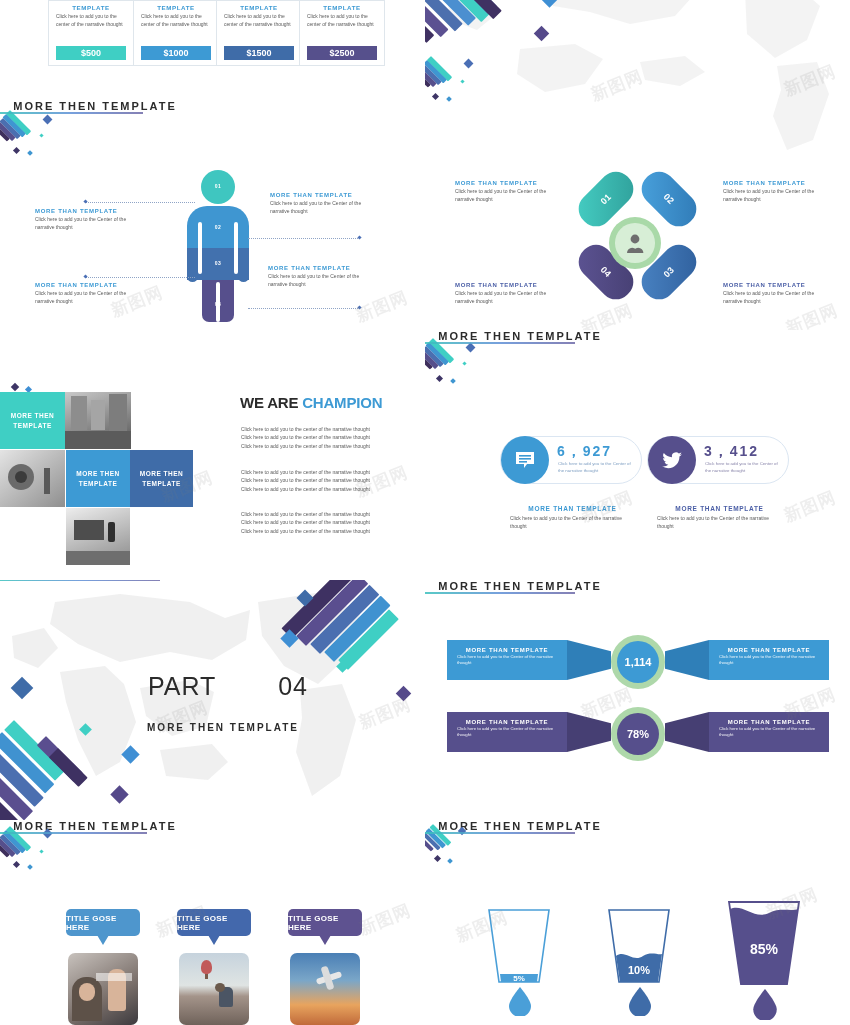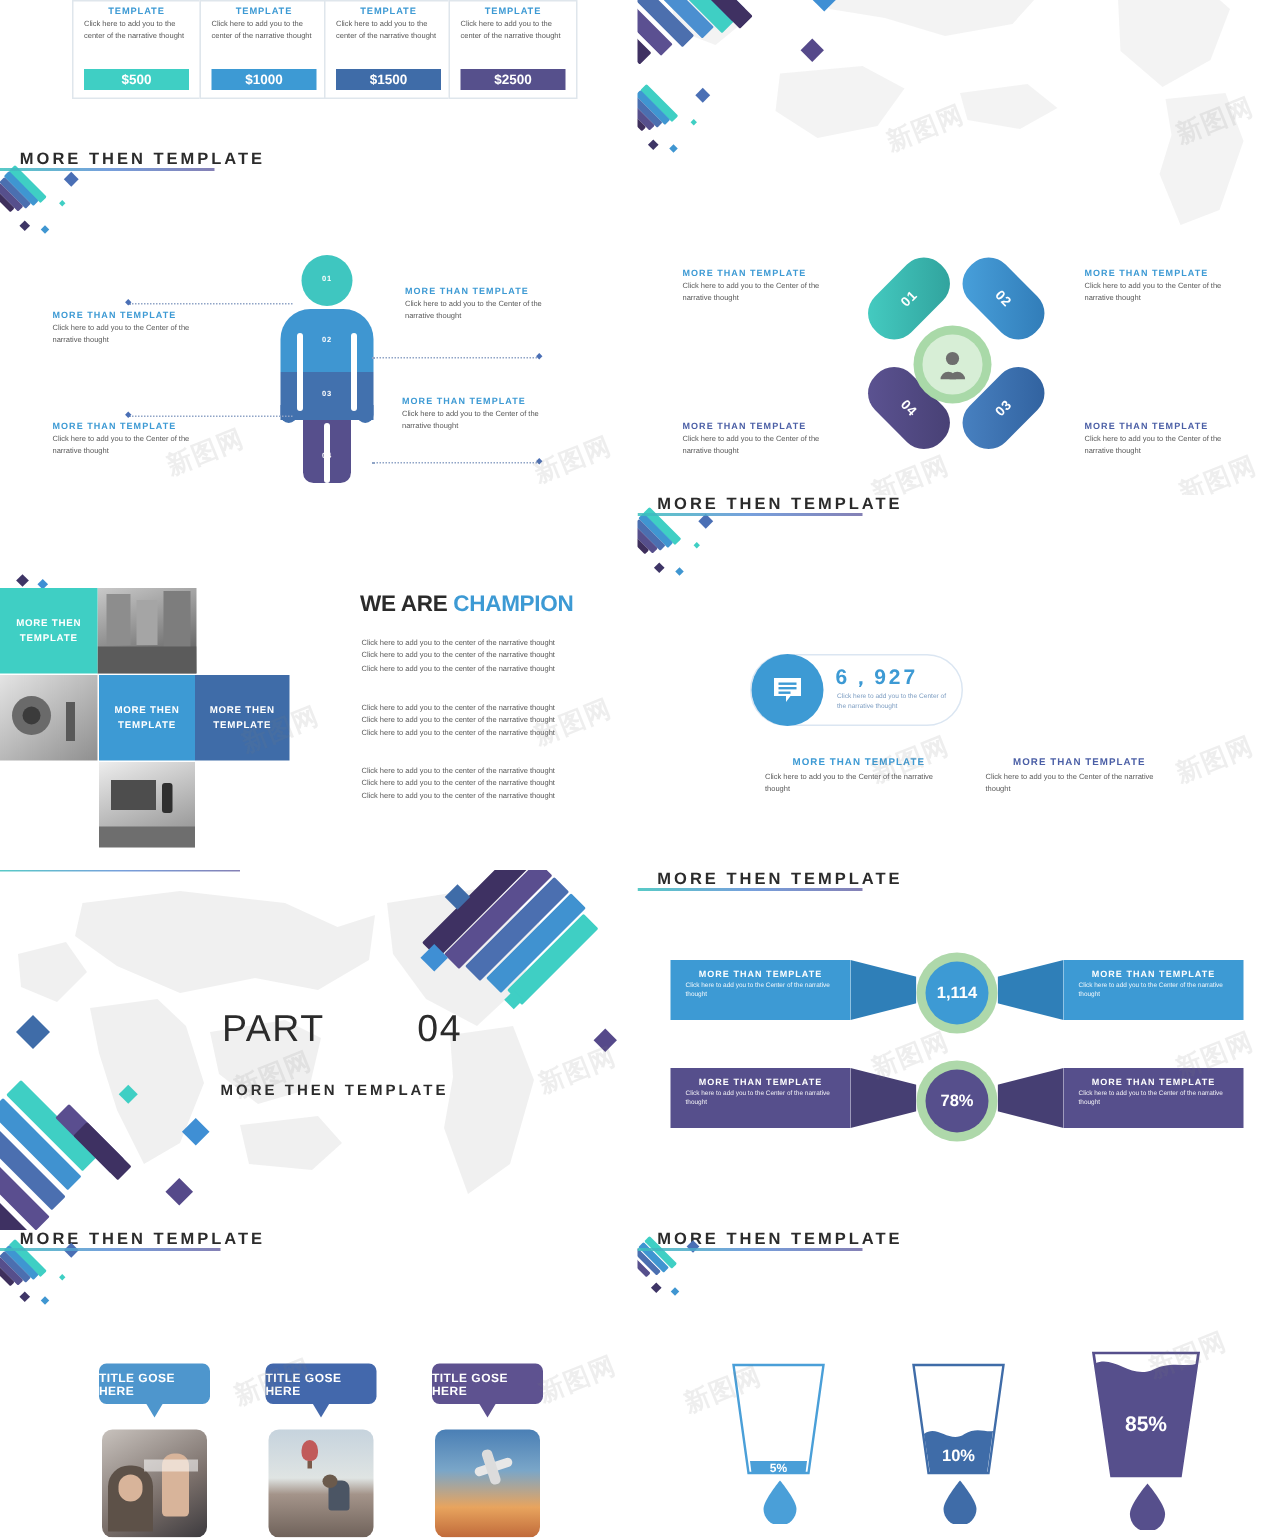--- a/index.html
+++ b/index.html
@@ -353,20 +353,29 @@
       </svg>
     </div>
     <div class="big" style="color:#3d9ad4;">6，927</div>
     <div class="sub" style="color:#7e9ec2;">Click here to add  you to the Center of the  narrative thought</div>
   </div>
   <div style="position:absolute;left:85px;top:175px;width:125px;text-align:left;">
     <div class="h-blue" style="font-size:6.5px;text-align:center;">MORE THAN TEMPLATE</div>
     <div class="body-txt" style="margin-top:2px;">Click here to add  you to the Center of the narrative thought</div>
   </div>
 
+  <div class="pill" style="left:222px;top:106px;width:140px;height:46px;">
+    <div class="circ" style="background:#564f8c;">
+      <svg width="22" height="19" viewBox="0 0 22 19" aria-hidden="true">
+        <path d="M21 3.2a8 8 0 0 1-2.3.64A4 4 0 0 0 20.4 1.6a8 8 0 0 1-2.54.97A4 4 0 0 0 11 6.2a11.3 11.3 0 0 1-8.2-4.16 4 4 0 0 0 1.24 5.33A4 4 0 0 1 2.2 6.9v.05a4 4 0 0 0 3.2 3.92 4 4 0 0 1-1.8.07 4 4 0 0 0 3.73 2.78A8 8 0 0 1 1 15.37 11.3 11.3 0 0 0 7.1 17.2c7.3 0 11.3-6.05 11.3-11.3v-.51A8 8 0 0 0 21 3.2z" fill="#fff"></path>
+      </svg>
+    </div>
+    <div class="big" style="color:#564f8c;">3，412</div>
+    <div class="sub" style="color:#8a86ab;">Click here to add  you to the Center of the  narrative thought</div>
+  </div>
   <div style="position:absolute;left:232px;top:175px;width:125px;text-align:left;">
     <div class="h-ind" style="font-size:6.5px;text-align:center;">MORE THAN TEMPLATE</div>
     <div class="body-txt" style="margin-top:2px;">Click here to add  you to the Center of the narrative thought</div>
   </div>
 
   <div class="wm" style="left:155px;top:165px;">新图网</div>
   <div class="wm" style="left:358px;top:165px;">新图网</div>
 </div>
 
 <div class="slide" style="left:0;top:580px;width:425px;height:240px;">

